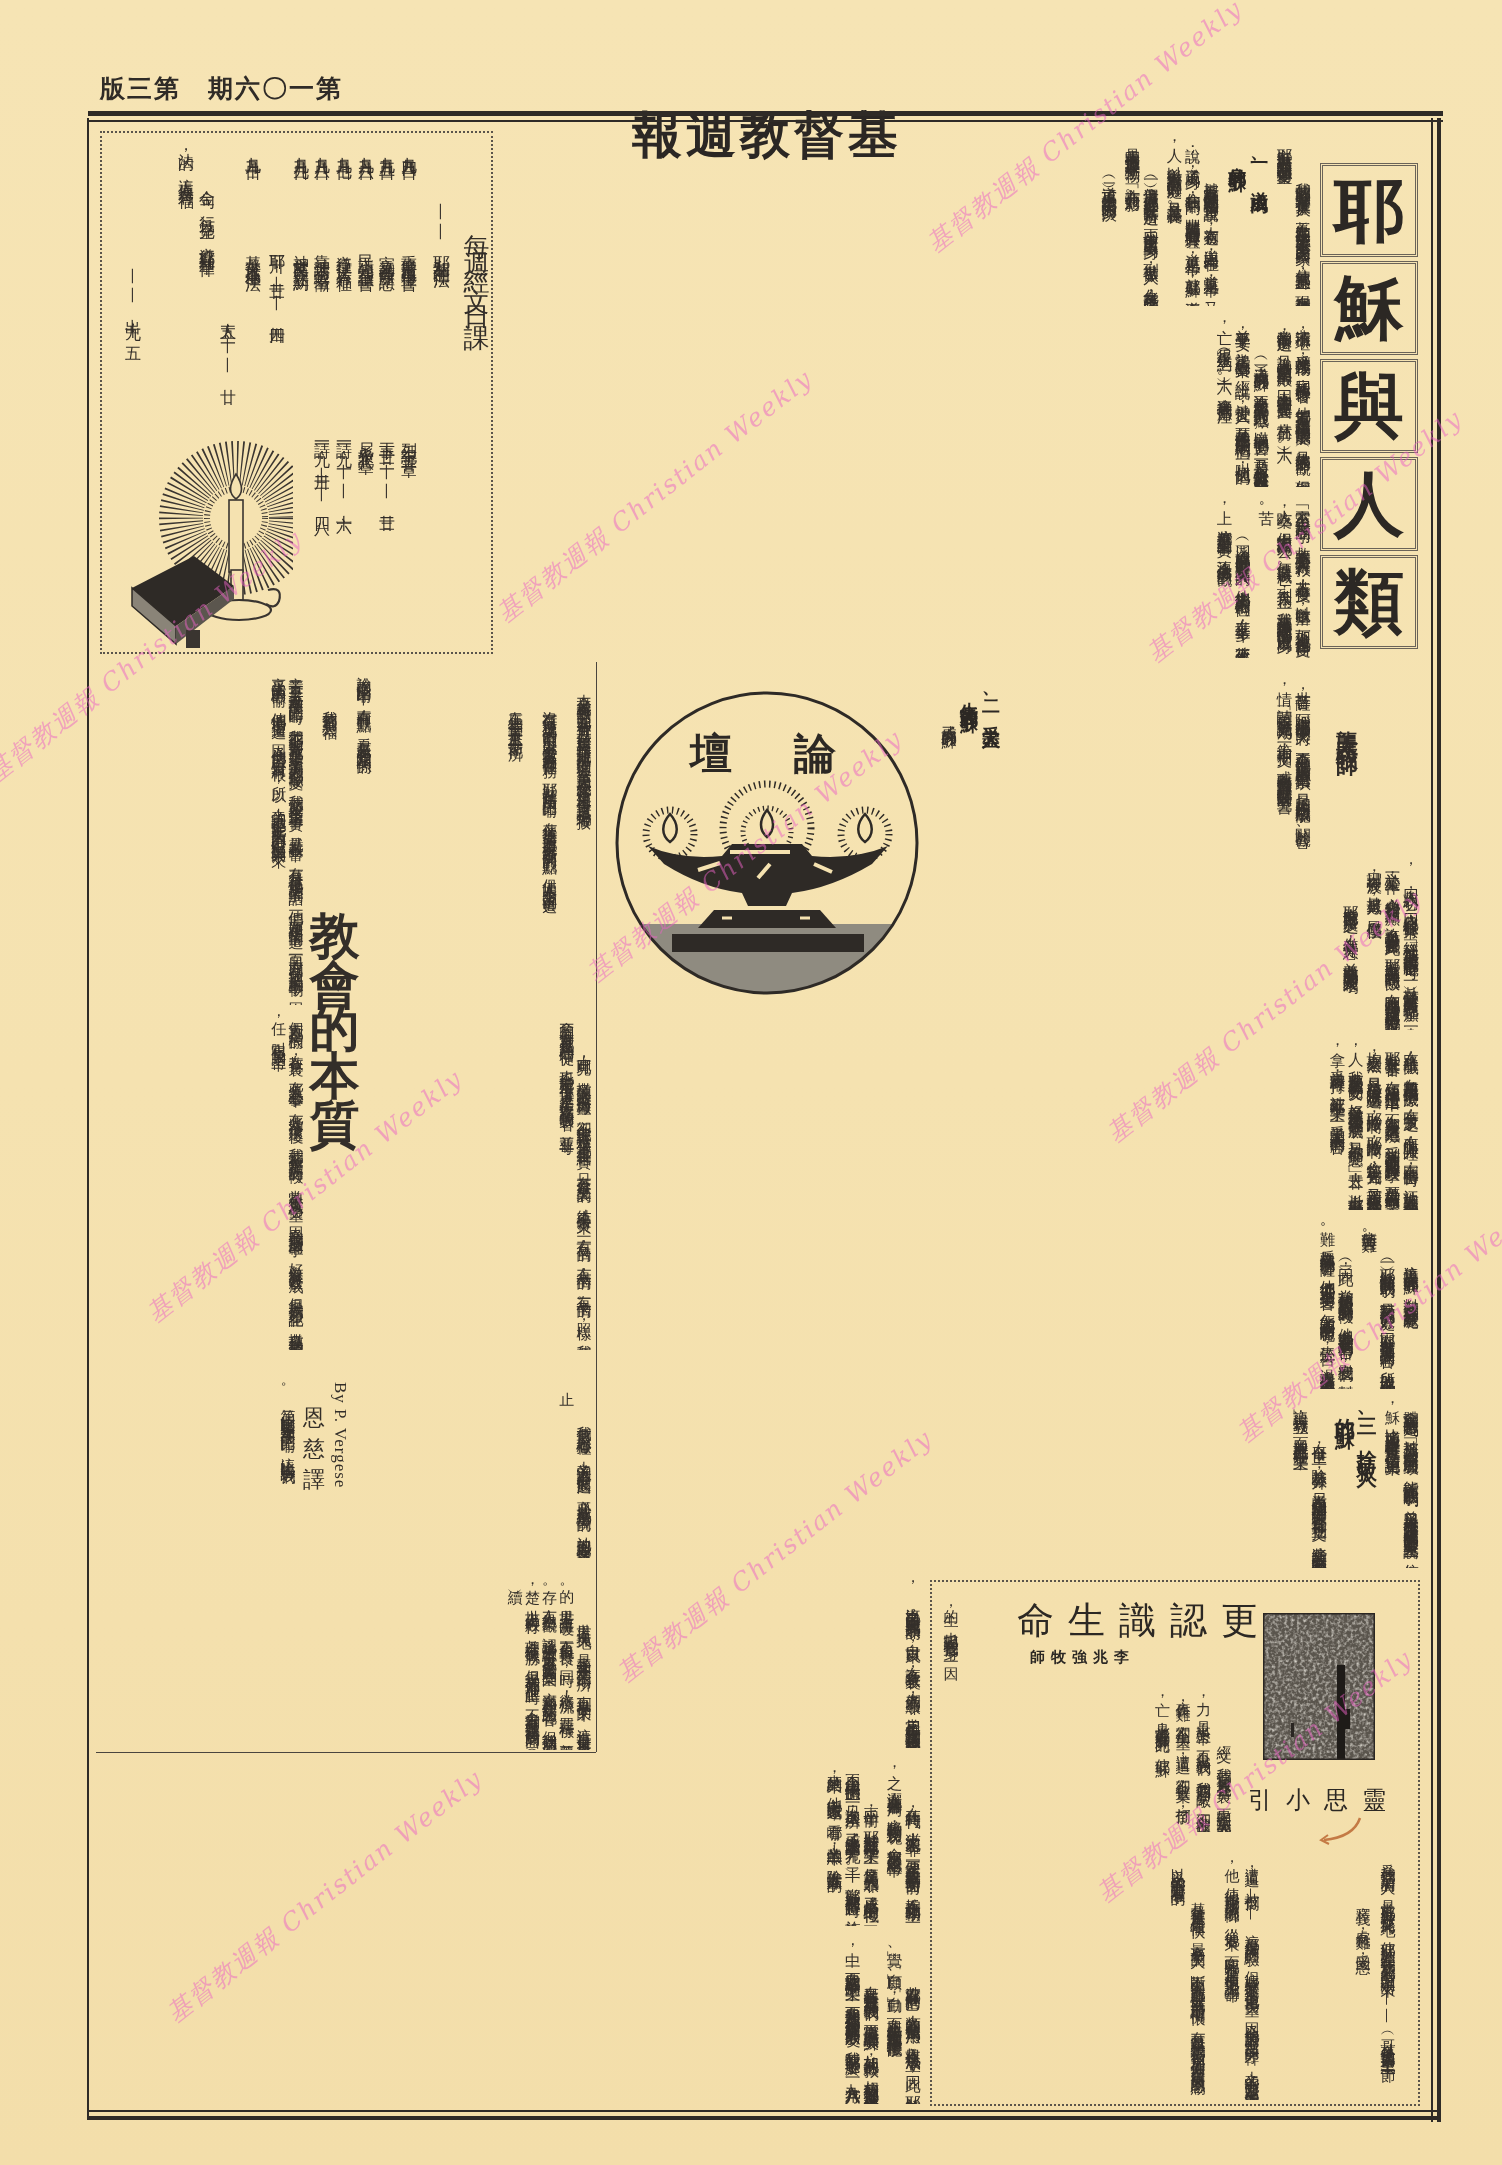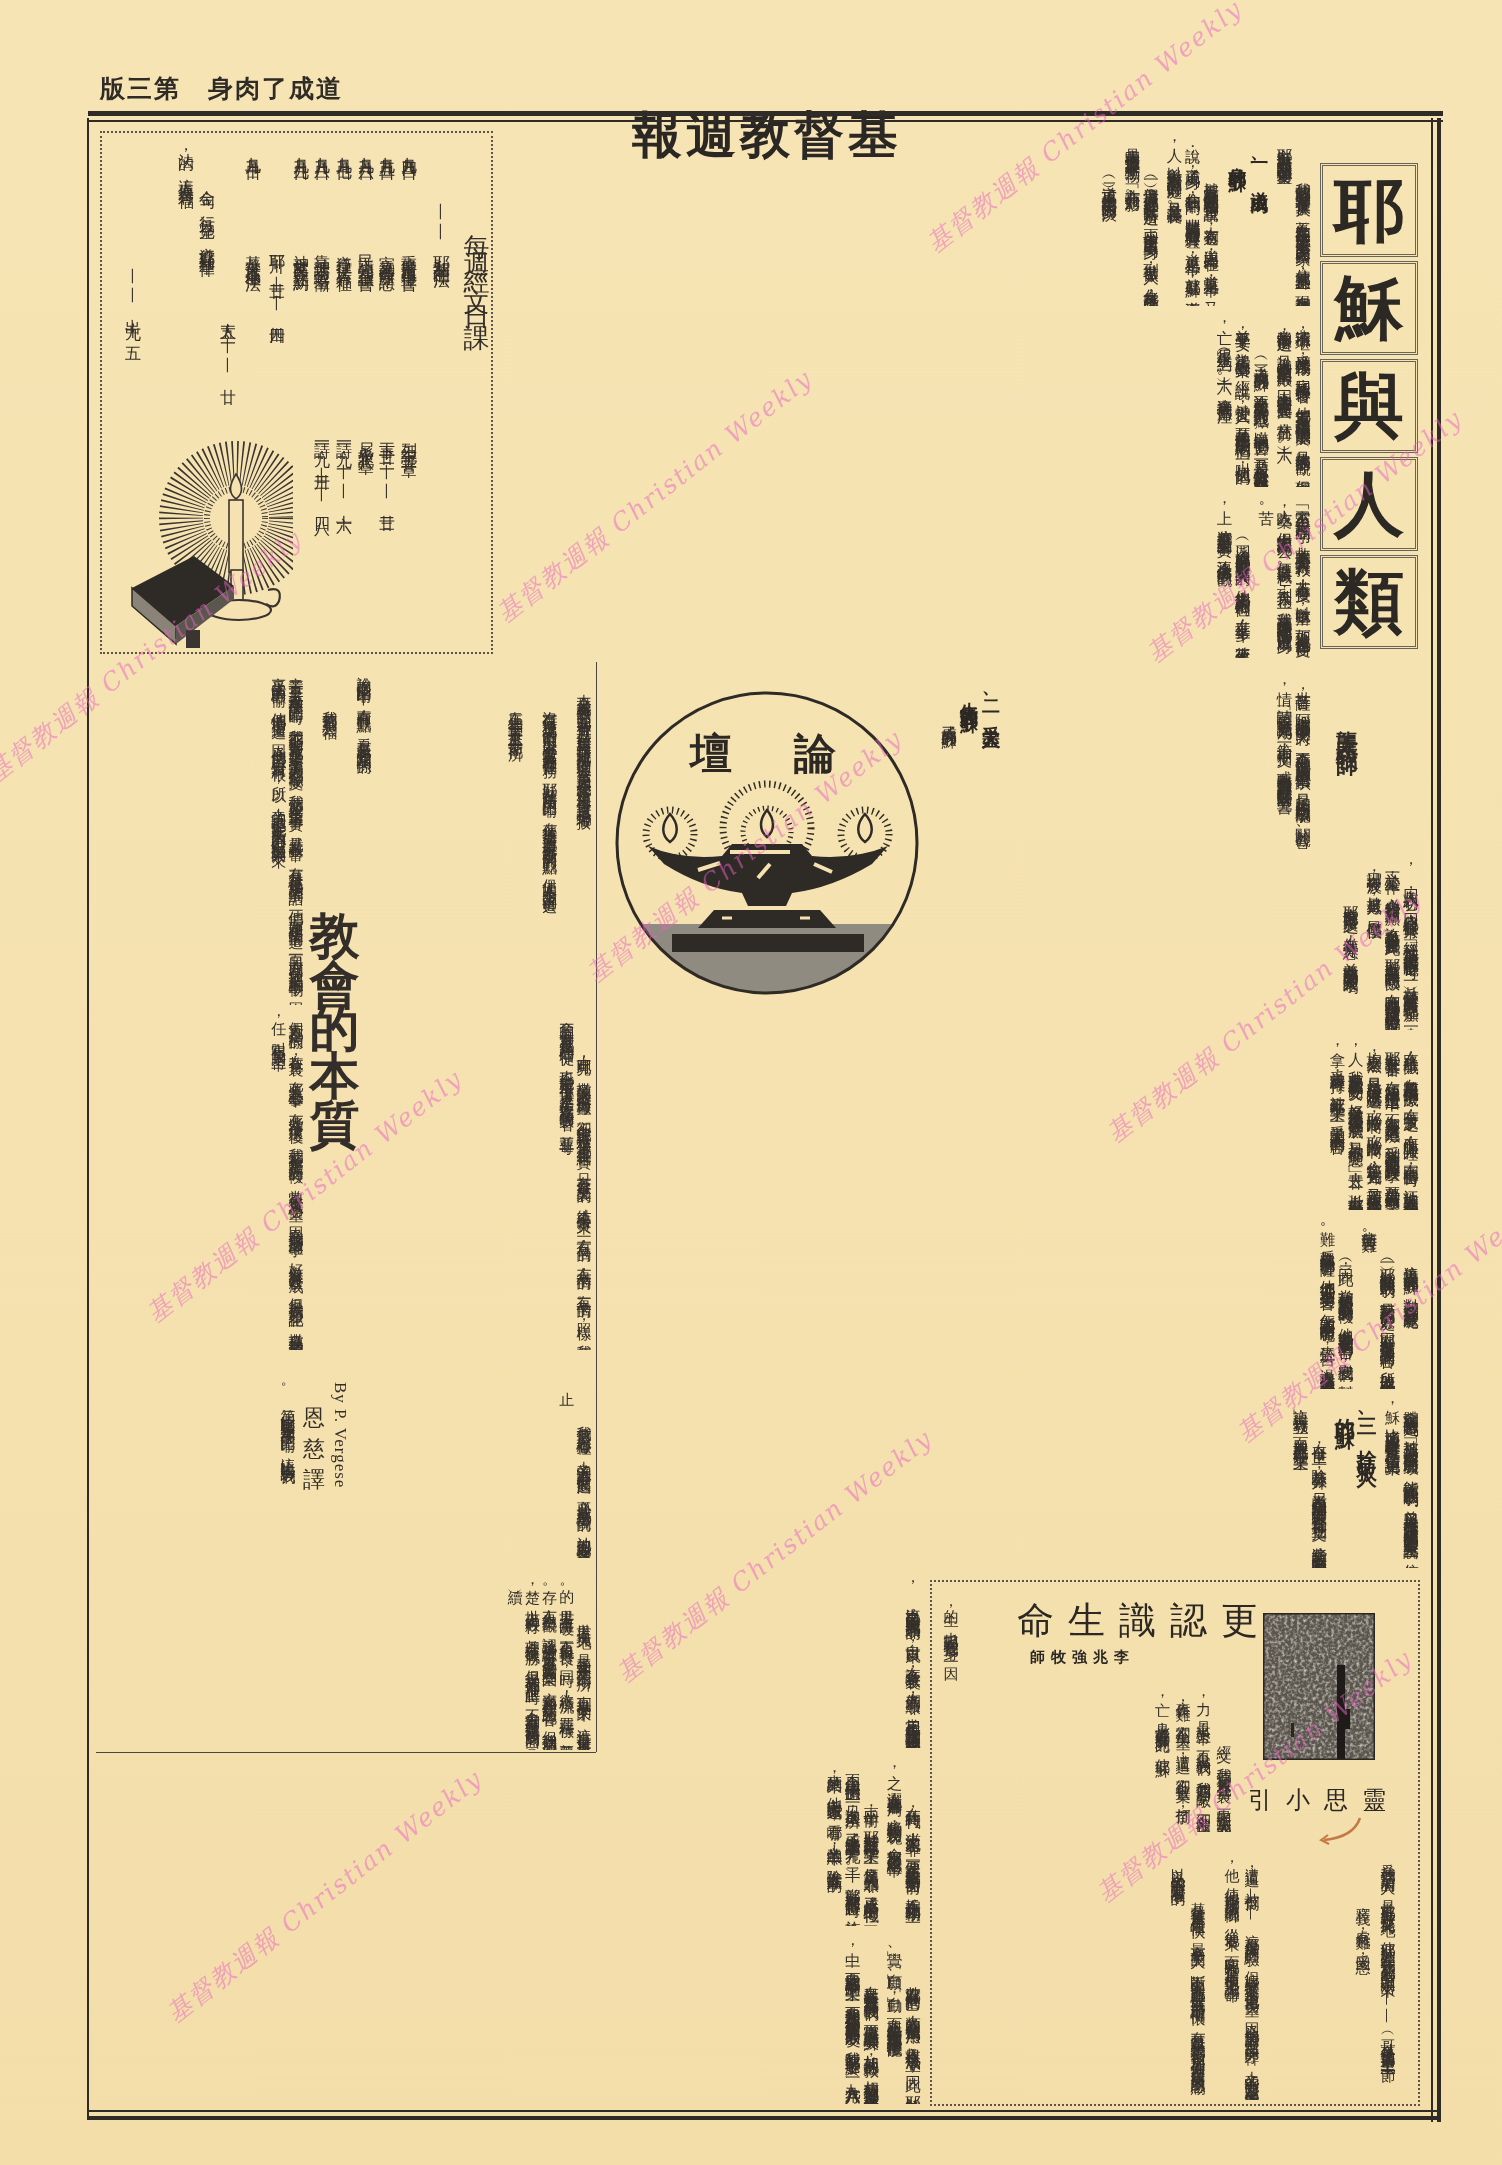--- a/index.html
+++ b/index.html
@@ -32,21 +32,21 @@
       font-family:"DejaVu Serif",serif;color:#2c2824;}
   .wm{position:absolute;white-space:nowrap;font-family:"DejaVu Serif",serif;font-style:italic;
       font-size:25px;letter-spacing:2px;color:rgba(236,98,198,0.50);transform:rotate(-38deg);
       transform-origin:left center;pointer-events:none;}
 </style>
 </head>
 <body>
 
 <div id="page">
 
-  <div class="abs hdr-small rtl" style="left:100px;top:72px;">道成了肉身　第三版</div>
+  <div class="abs hdr-small rtl" style="left:100px;top:72px;">第一〇六期　第三版</div>
   <div class="abs hdr-title rtl" style="left:632px;top:58px;margin-top:44px;">基督教週報</div>
 
   <div class="line" style="left:88px;top:111px;width:1355px;height:5px;"></div>
   <div class="line" style="left:88px;top:120px;width:1355px;height:2px;"></div>
   <div class="line" style="left:87px;top:118px;width:2px;height:2002px;"></div>
   <div class="line" style="left:1431px;top:118px;width:2px;height:2004px;"></div>
   <div class="line" style="left:1437px;top:118px;width:4px;height:2004px;"></div>
   <div class="line" style="left:88px;top:2110px;width:1353px;height:2px;"></div>
   <div class="line" style="left:88px;top:2116px;width:1353px;height:4px;"></div>
   <div class="line" style="left:596px;top:662px;width:1px;height:1090px;background:#4a453e;"></div>

